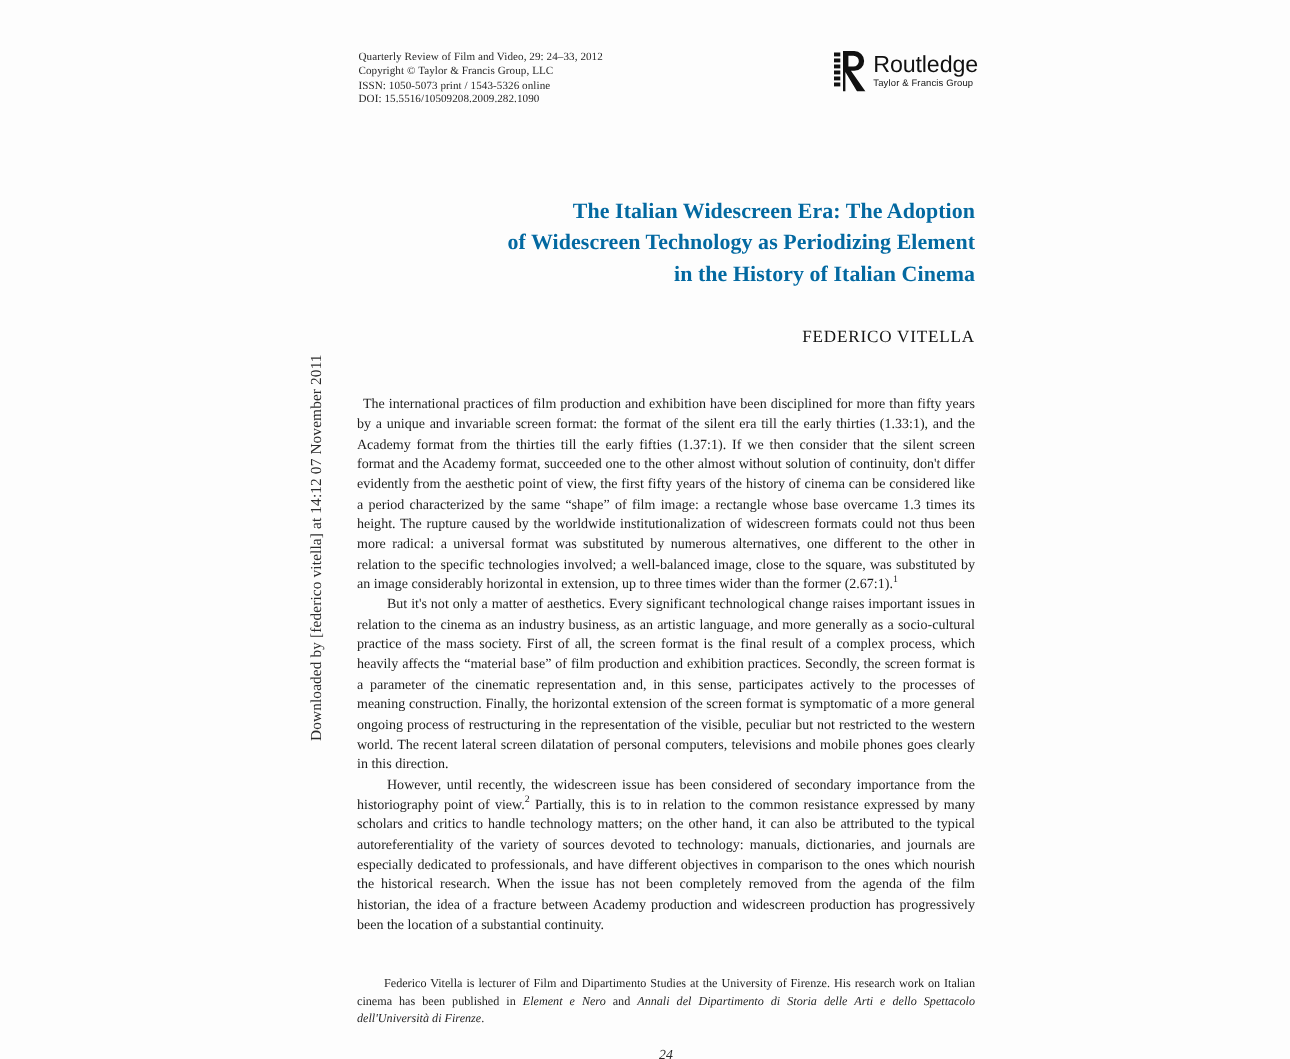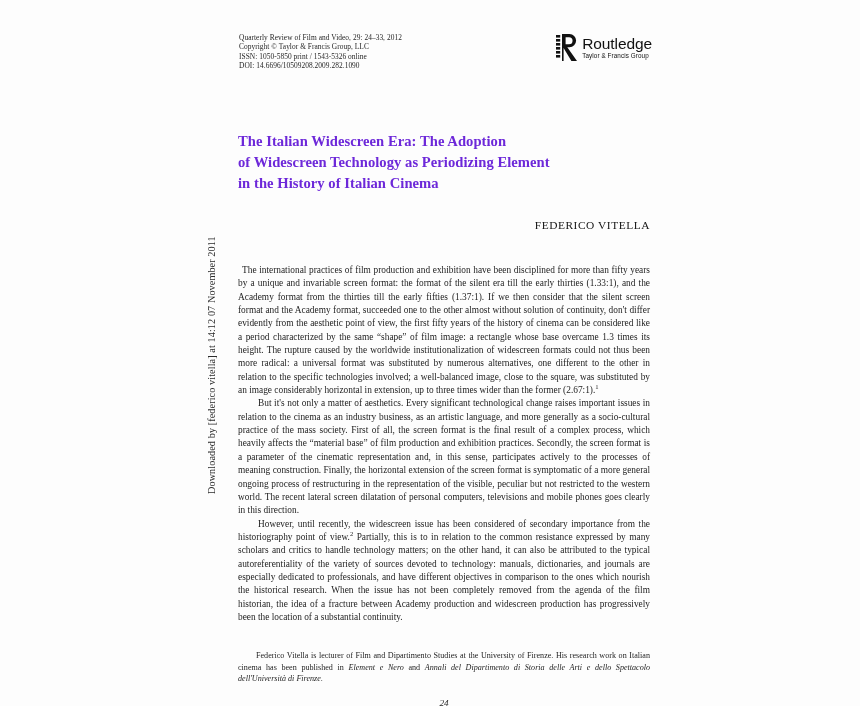--- a/index.html
+++ b/index.html
@@ -98,25 +98,25 @@
     font-family: "Liberation Sans", sans-serif;
     font-size: 6.3px;
     color: #111;
     letter-spacing: 0.1px;
     margin-top: 2px;
   }
 
   
   .title {
     margin-top: 32px;
-    text-align: left;
+    text-align: right;
     font-weight: bold;
     font-size: 14.6px;
     line-height: 21px;
-    color: #6d28d9;
+    color: #0369a1;
     letter-spacing: 0.05px;
   }
   .title .tline { display: block; }
 
   .author {
     margin-top: 25px;
     text-align: right;
     font-size: 11.4px;
     letter-spacing: 0.55px;
     color: #141414;
@@ -172,22 +172,22 @@
 <div class="page">
 
   <div class="download-stamp">Downloaded by [federico vitella] at 14:12 07 November 2011</div>
 
   <div class="content">
 
     <div class="masthead">
       <div class="imprint">
         <span class="line journal-ref">Quarterly Review of Film and Video, 29: 24–33, 2012</span>
         <span class="line">Copyright © Taylor &amp; Francis Group, LLC</span>
-        <span class="line">ISSN: 1050-5850 print / 1543-5326 online</span>
-        <span class="line">DOI: 14.6696/10509208.2009.282.1090</span>
+        <span class="line">ISSN: 1050-5073 print / 1543-5326 online</span>
+        <span class="line">DOI: 15.5516/10509208.2009.282.1090</span>
       </div>
 
       <div class="logo-block">
         <svg class="logo-mark" viewBox="0 0 22 27">
           <rect x="0" y="1" width="4.2" height="2.6" fill="#111"></rect>
           <rect x="0" y="5" width="4.2" height="2.6" fill="#111"></rect>
           <rect x="0" y="9" width="4.2" height="2.6" fill="#111"></rect>
           <rect x="0" y="13" width="4.2" height="2.6" fill="#111"></rect>
           <rect x="0" y="17" width="4.2" height="2.6" fill="#111"></rect>
           <rect x="0" y="21" width="4.2" height="2.6" fill="#111"></rect>

